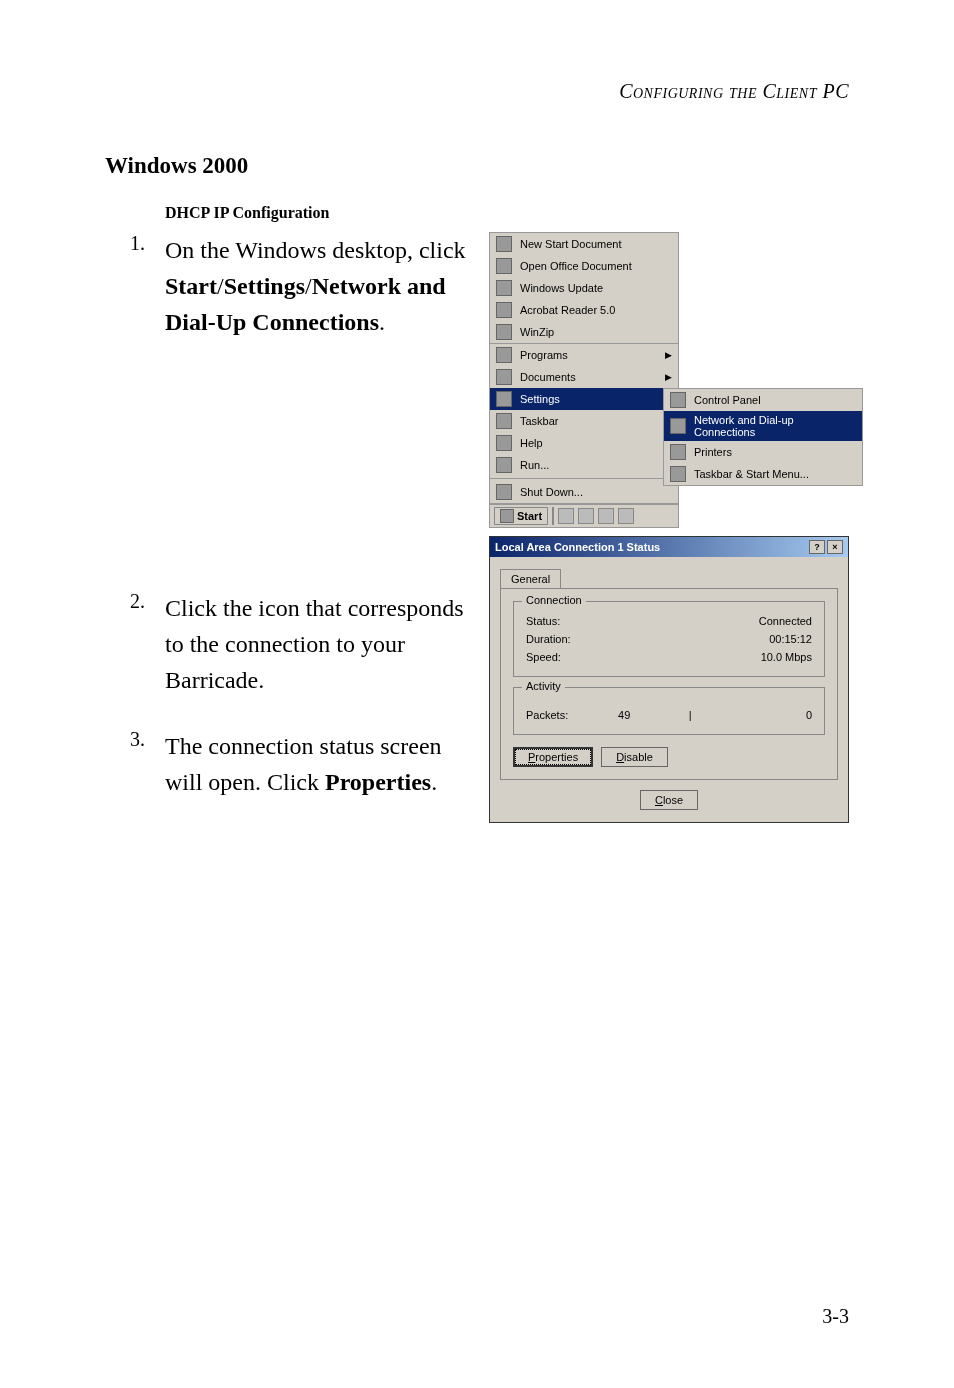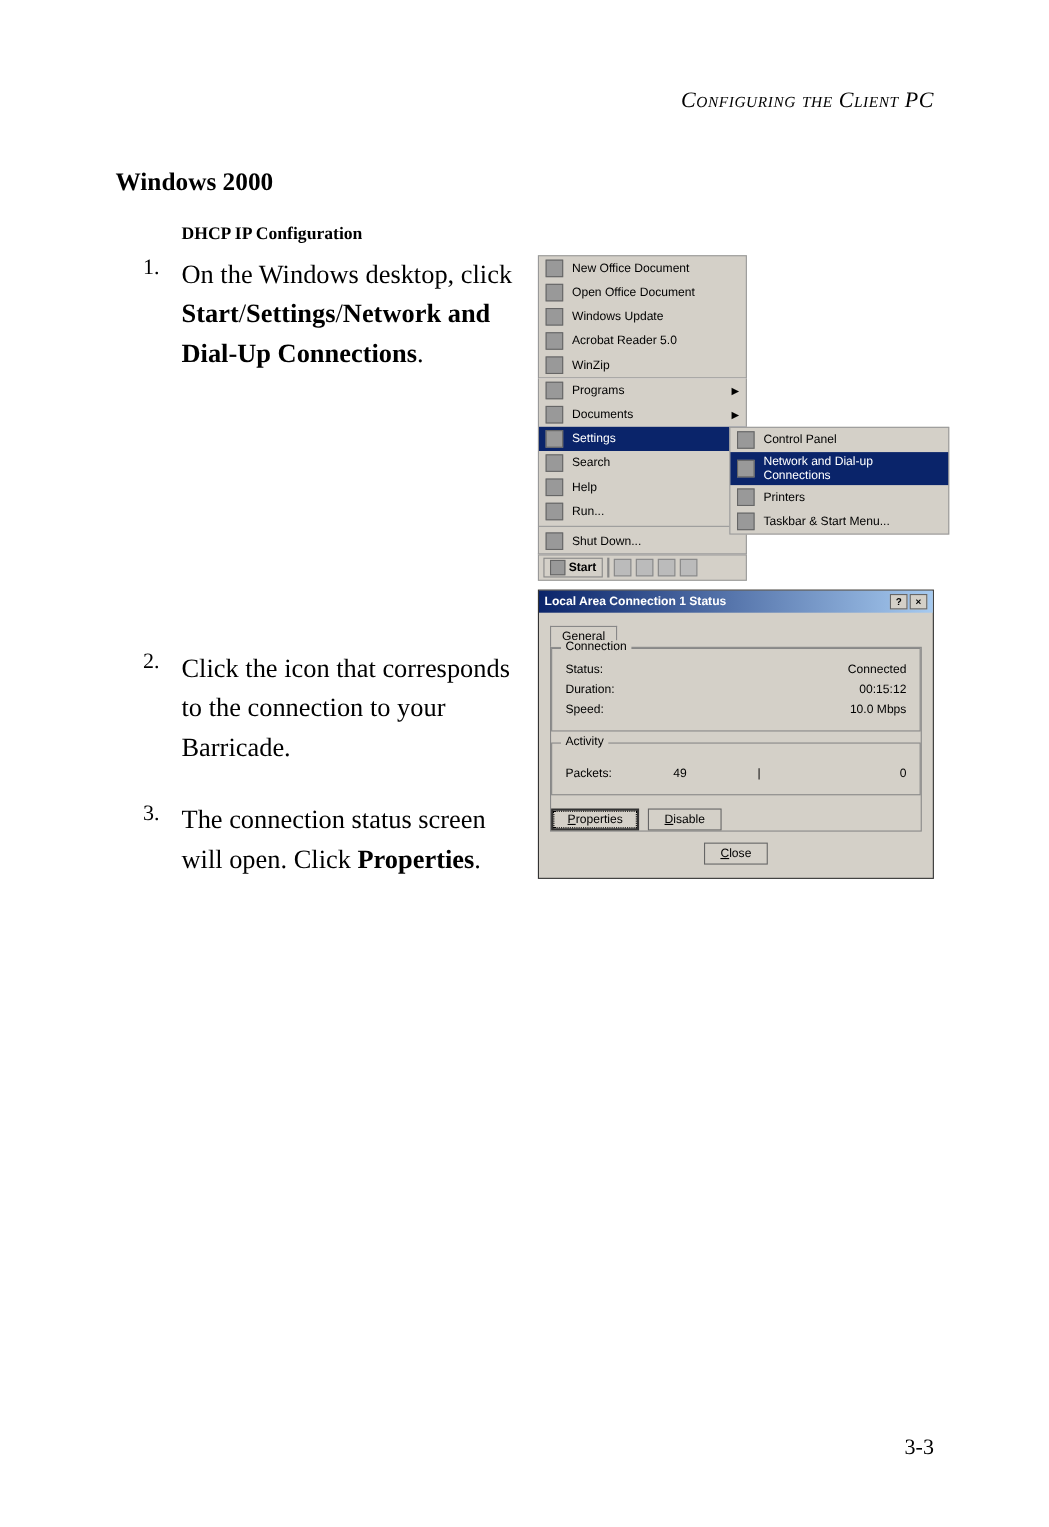--- a/index.html
+++ b/index.html
@@ -183,21 +183,21 @@
     .tab {
       padding: 3px 10px;
       background: #d4d0c8;
       border: 1px solid #888;
       border-bottom: none;
       font-size: 11px;
     }
     .tab-panel {
       border: 1px solid #888;
       background: #d4d0c8;
-      padding: 0;
+      padding: 12px;
     }
     .groupbox {
       border: 1px solid #888;
       padding: 10px 12px;
       margin-bottom: 10px;
       position: relative;
     }
     .group-label {
       position: absolute;
       top: -8px;
@@ -281,21 +281,21 @@
     </div>
   </div>
 
   <div class="image-col">
 
     <div class="start-menu-area">
       <div class="menu-top">
         <div id="topitems">
             <div class="menu-item">
               <span class="menu-icon"></span>
-              <span>New Office Document</span>
+              <span>New Start Document</span>
             </div>
             <div class="menu-item">
               <span class="menu-icon"></span>
               <span>Open Office Document</span>
             </div>
             <div class="menu-item">
               <span class="menu-icon"></span>
               <span>Windows Update</span>
             </div>
             <div class="menu-item">
@@ -340,21 +340,21 @@
                   <span>Printers</span>
                 </div>
                 <div class="menu-item">
                   <span class="menu-icon"></span>
                   <span>Taskbar &amp; Start Menu...</span>
                 </div>
               </div>
             </div>
             <div class="menu-item">
               <span class="menu-icon"></span>
-              <span>Search</span>
+              <span>Taskbar</span>
               <span class="menu-arrow">▶</span>
             </div>
             <div class="menu-item">
               <span class="menu-icon"></span>
               <span>Help</span>
             </div>
             <div class="menu-item">
               <span class="menu-icon"></span>
               <span>Run...</span>
             </div>

